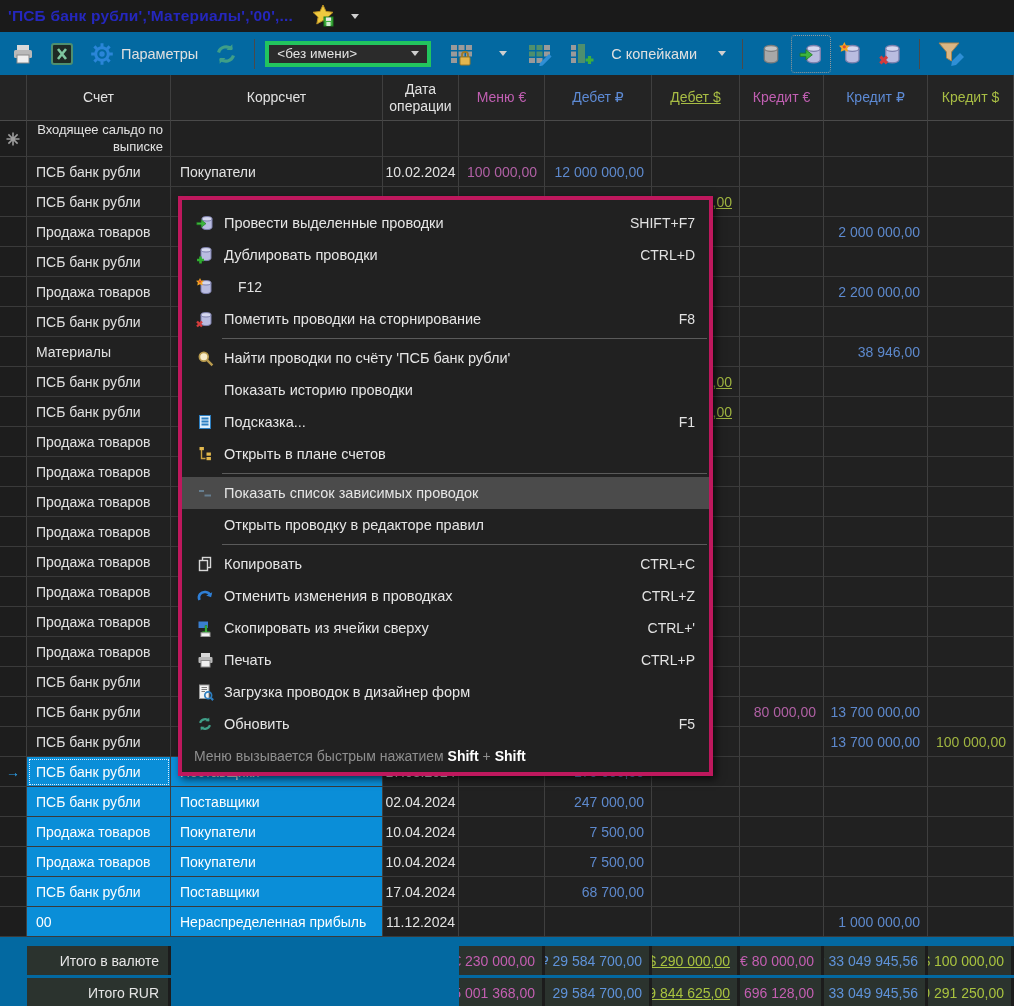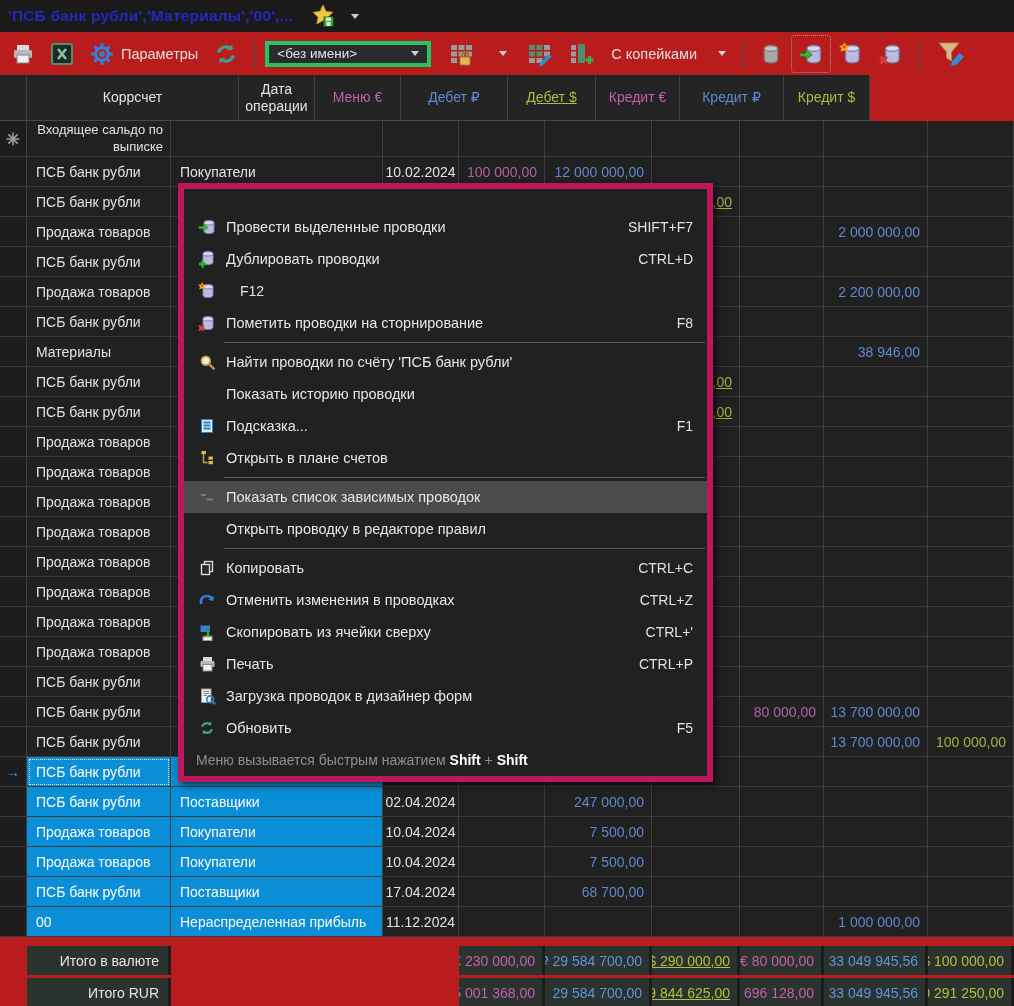--- a/index.html
+++ b/index.html
@@ -1,17 +1,17 @@
 <!DOCTYPE html>
 <html><head>
 <meta charset="utf-8">
 <style>
   html,body{margin:0;padding:0;background:#141414;}
   *{box-sizing:border-box;}
-  .app{position:relative;width:1014px;height:1006px;background:#b91c1c;overflow:hidden;
+  .app{position:relative;width:1014px;height:1006px;background:#0369a1;overflow:hidden;
        font-family:"Liberation Sans","DejaVu Sans",sans-serif;color:#e2e2e2;}
 
   
   .titlebar{height:32px;display:flex;align-items:center;padding-left:8px;background:#1a1a1a;}
   .titlebar .title{color:#2527bd;font-size:15.5px;font-weight:bold;letter-spacing:.2px;}
   .fav{margin-left:18px;width:26px;height:24px;position:relative;display:inline-block;cursor:pointer;}
   .caret{width:0;height:0;border-left:4px solid transparent;border-right:4px solid transparent;
          border-top:5px solid #cfcfcf;display:inline-block;margin-left:14px;}
 
   
@@ -59,22 +59,22 @@
   .tfoot{margin-top:9px;}
   .foot-row{margin-bottom:3px;}
   .foot-row .cell{height:29px;border:none;background:transparent;font-size:14px;}
   .foot-row .fill{background:#2b332e;border-right:3px solid #1c1c1c;}
   .foot-row .label{justify-content:flex-end;padding:0 9px;color:#e6e6e6;}
   .f-eur{color:#c45fb2;}
   .f-rub{color:#5f93da;}
   .f-usd{color:#a9c33f;}
 
   
-  .cmenu{position:absolute;left:178px;top:183px;width:535px;background:#212121;
-         border:6px solid #be185d;box-shadow:3px 3px 8px rgba(0,0,0,.65);padding:22px 0 8px 0;z-index:10;}
+  .cmenu{position:absolute;left:178px;top:196px;width:535px;background:#212121;
+         border:4px solid #be185d;box-shadow:3px 3px 8px rgba(0,0,0,.65);padding:7px 0 8px 0;z-index:10;}
   .mitem{height:32px;display:flex;align-items:center;padding:0 14px 0 8px;cursor:pointer;}
   .mitem.hl{background:#4b4b4b;}
   .micon{width:30px;display:flex;align-items:center;justify-content:center;flex:none;}
   .mlabel{font-size:14.5px;color:#e6e6e6;margin-left:4px;flex:1;overflow:hidden;white-space:nowrap;}
   .mshort{font-size:14px;color:#e2e2e2;margin-left:18px;}
   .msep{height:1px;background:#5a5a5a;margin:3px 2px 3px 40px;}
   .mhint{margin:8px 14px 0 12px;font-size:14px;color:#8f8f8f;}
   .mhint b{color:#fff;}
 
   svg{display:block;}
@@ -216,20 +216,21 @@
       <svg width="30" height="26" viewBox="0 0 30 26">
         <path d="M3 2h20l-7.5 9v9l-5-3v-6z" fill="#dbb684" stroke="#a8854f"></path>
         <path d="M16 20l8-8 4 4-8 8-4.8.9z" fill="#2f8fd6"></path>
       </svg>
     </div>
   </div>
 
   <div class="grid">
     <div class="thead">
       <div class="cell ind"></div>
+      <div class="cell acc">Счет</div>
       <div class="cell corr">Коррсчет</div>
       <div class="cell date">Дата операции</div>
       <div class="cell deur h-eur" style="justify-content:center">Меню €</div>
       <div class="cell drub h-rub" style="justify-content:center">Дебет ₽</div>
       <div class="cell dusd h-usd" style="justify-content:center">Дебет $</div>
       <div class="cell ceur h-eur" style="justify-content:center">Кредит €</div>
       <div class="cell crub h-rub" style="justify-content:center">Кредит ₽</div>
       <div class="cell cusd h-usd" style="justify-content:center">Кредит $</div>
     </div>
 

